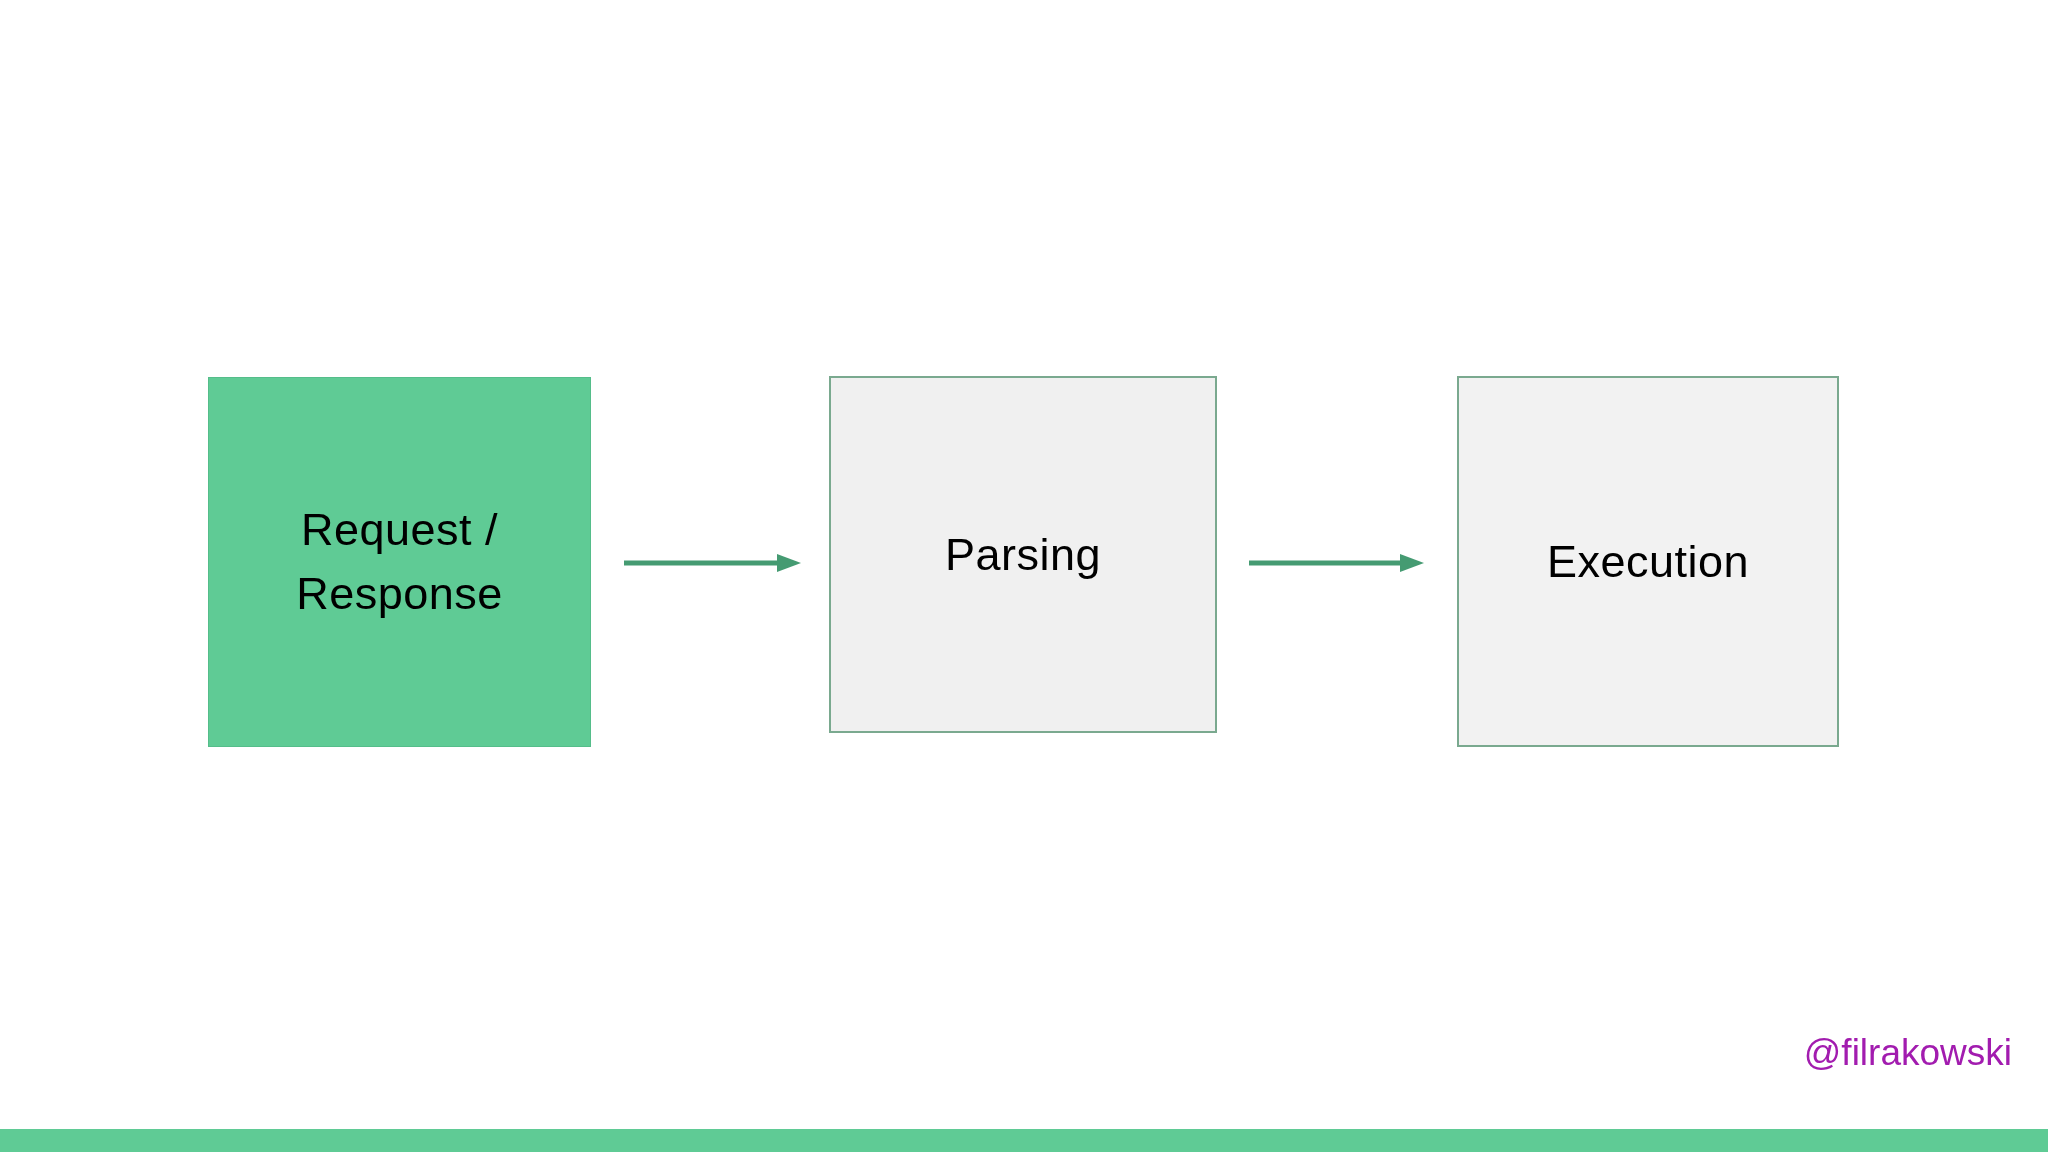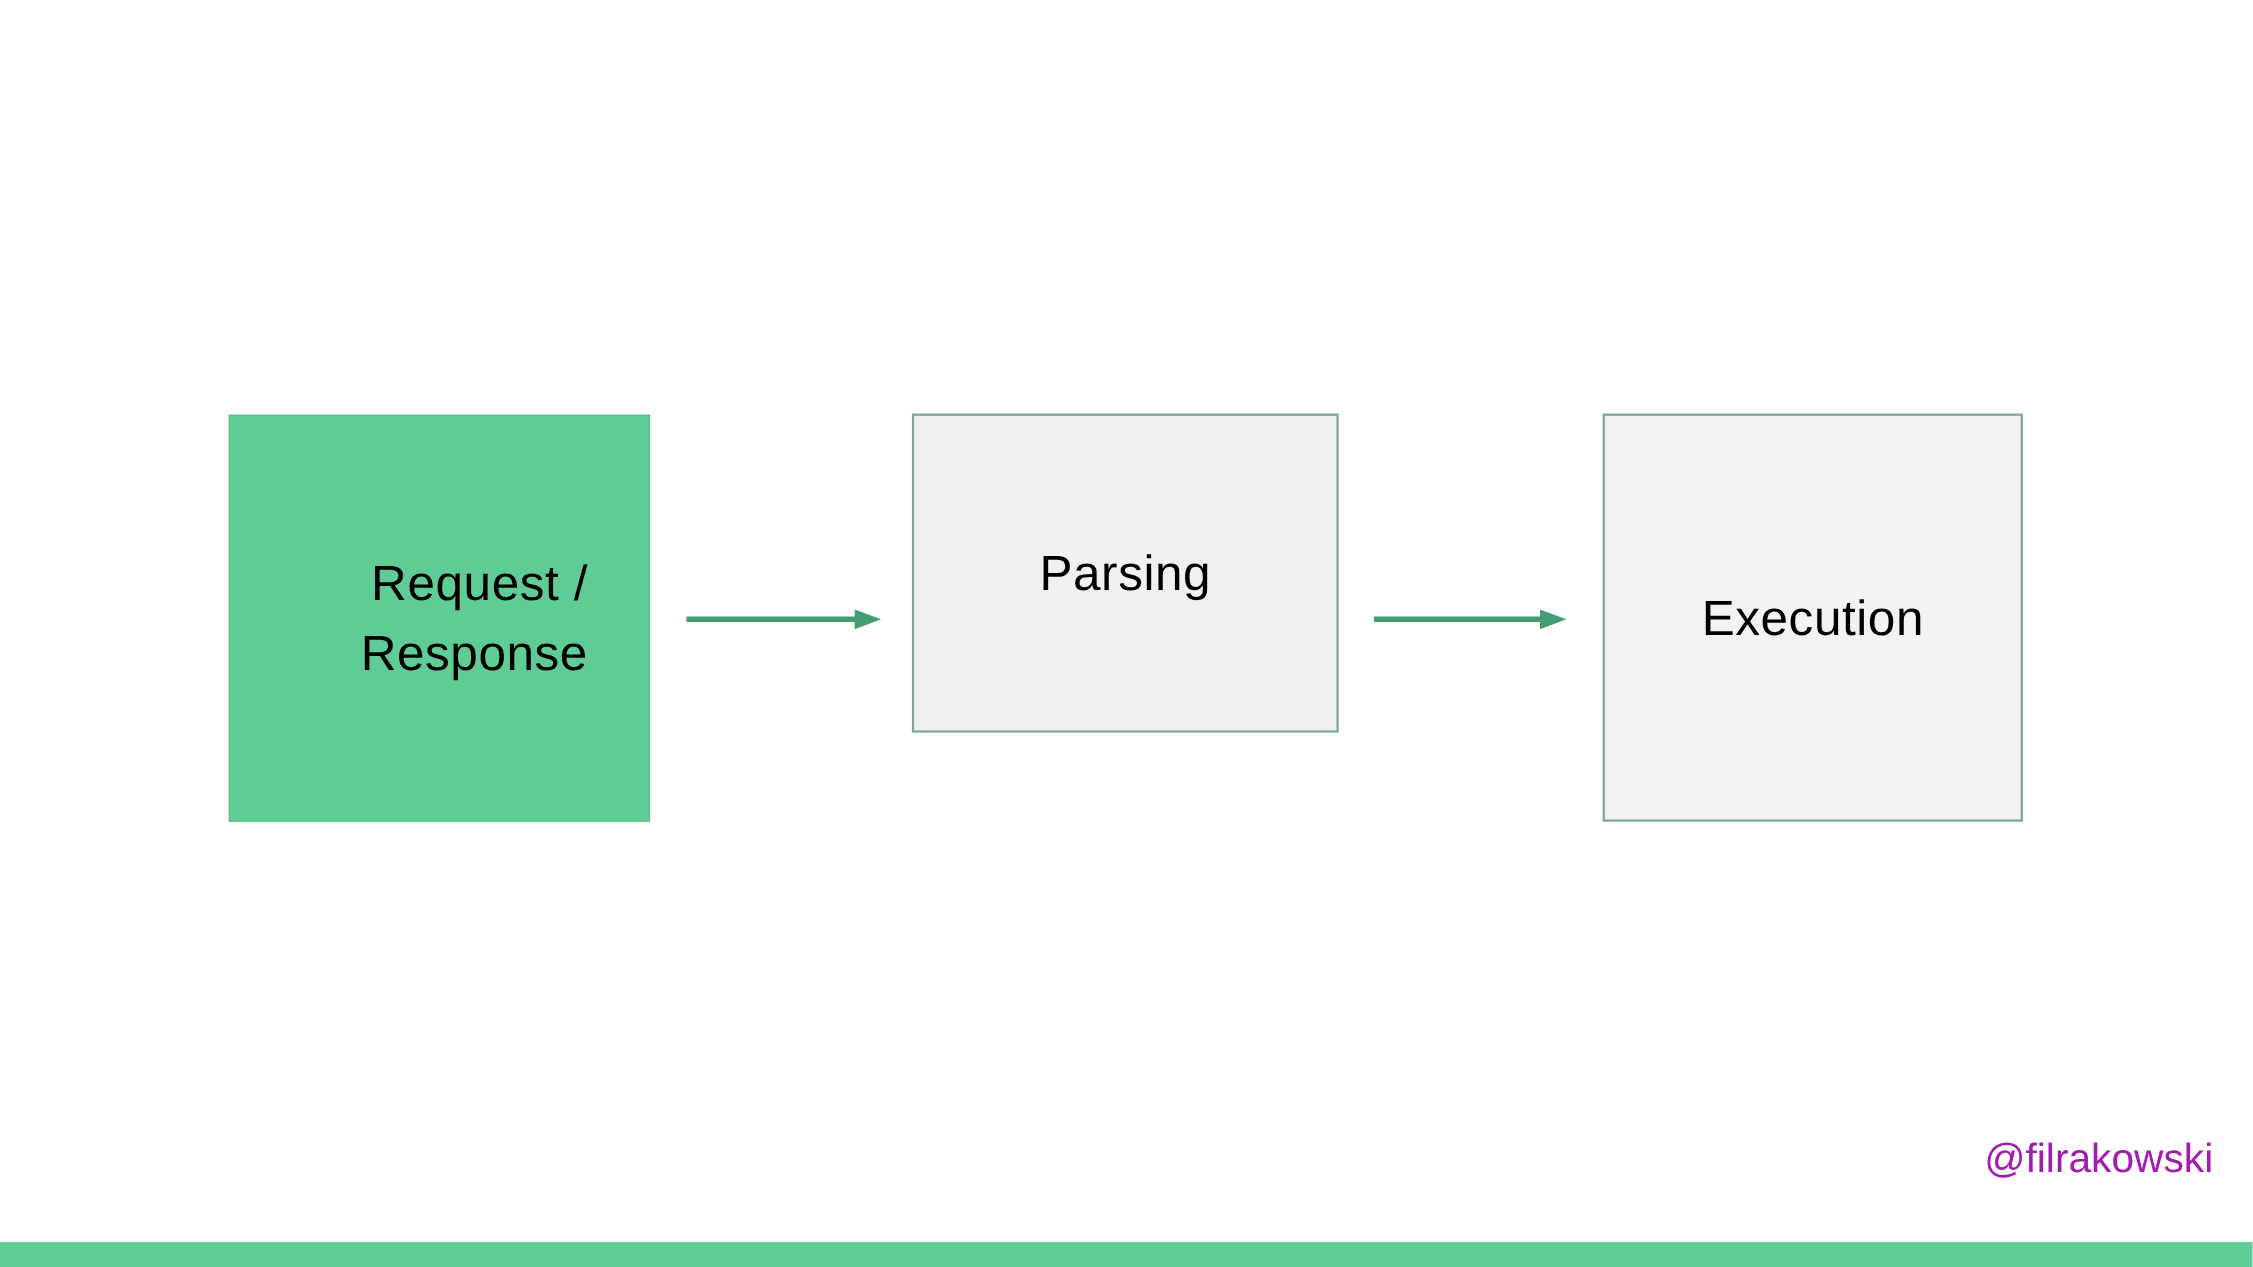--- a/index.html
+++ b/index.html
@@ -32,27 +32,26 @@
   .node-active {
     left: 208px;
     top: 377px;
     width: 383px;
     height: 370px;
     background: #5fcb95;
     border: 1px solid #55bd8a;
   }
   .node-active .node-label {
     max-width: 270px;
-    text-align: right;
   }
   .node-parsing {
     left: 829px;
     top: 376px;
     width: 388px;
-    height: 290px;
+    height: 357px;
     background: #f0f0f0;
     border: 2px solid #7aa98f;
   }
   .node-execution {
     left: 1457px;
     top: 376px;
     width: 382px;
     height: 371px;
     background: #f2f2f2;
     border: 2px solid #7aa98f;

